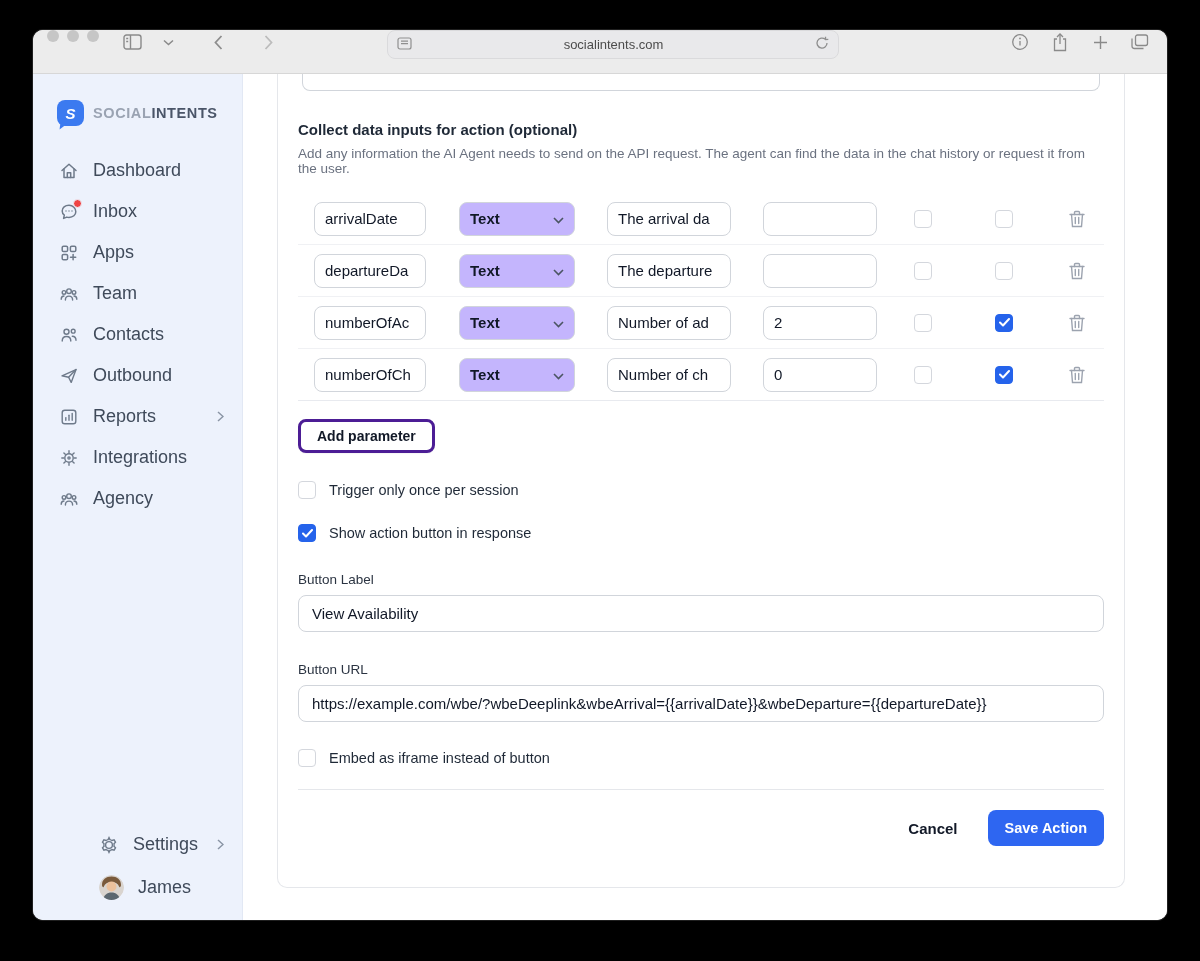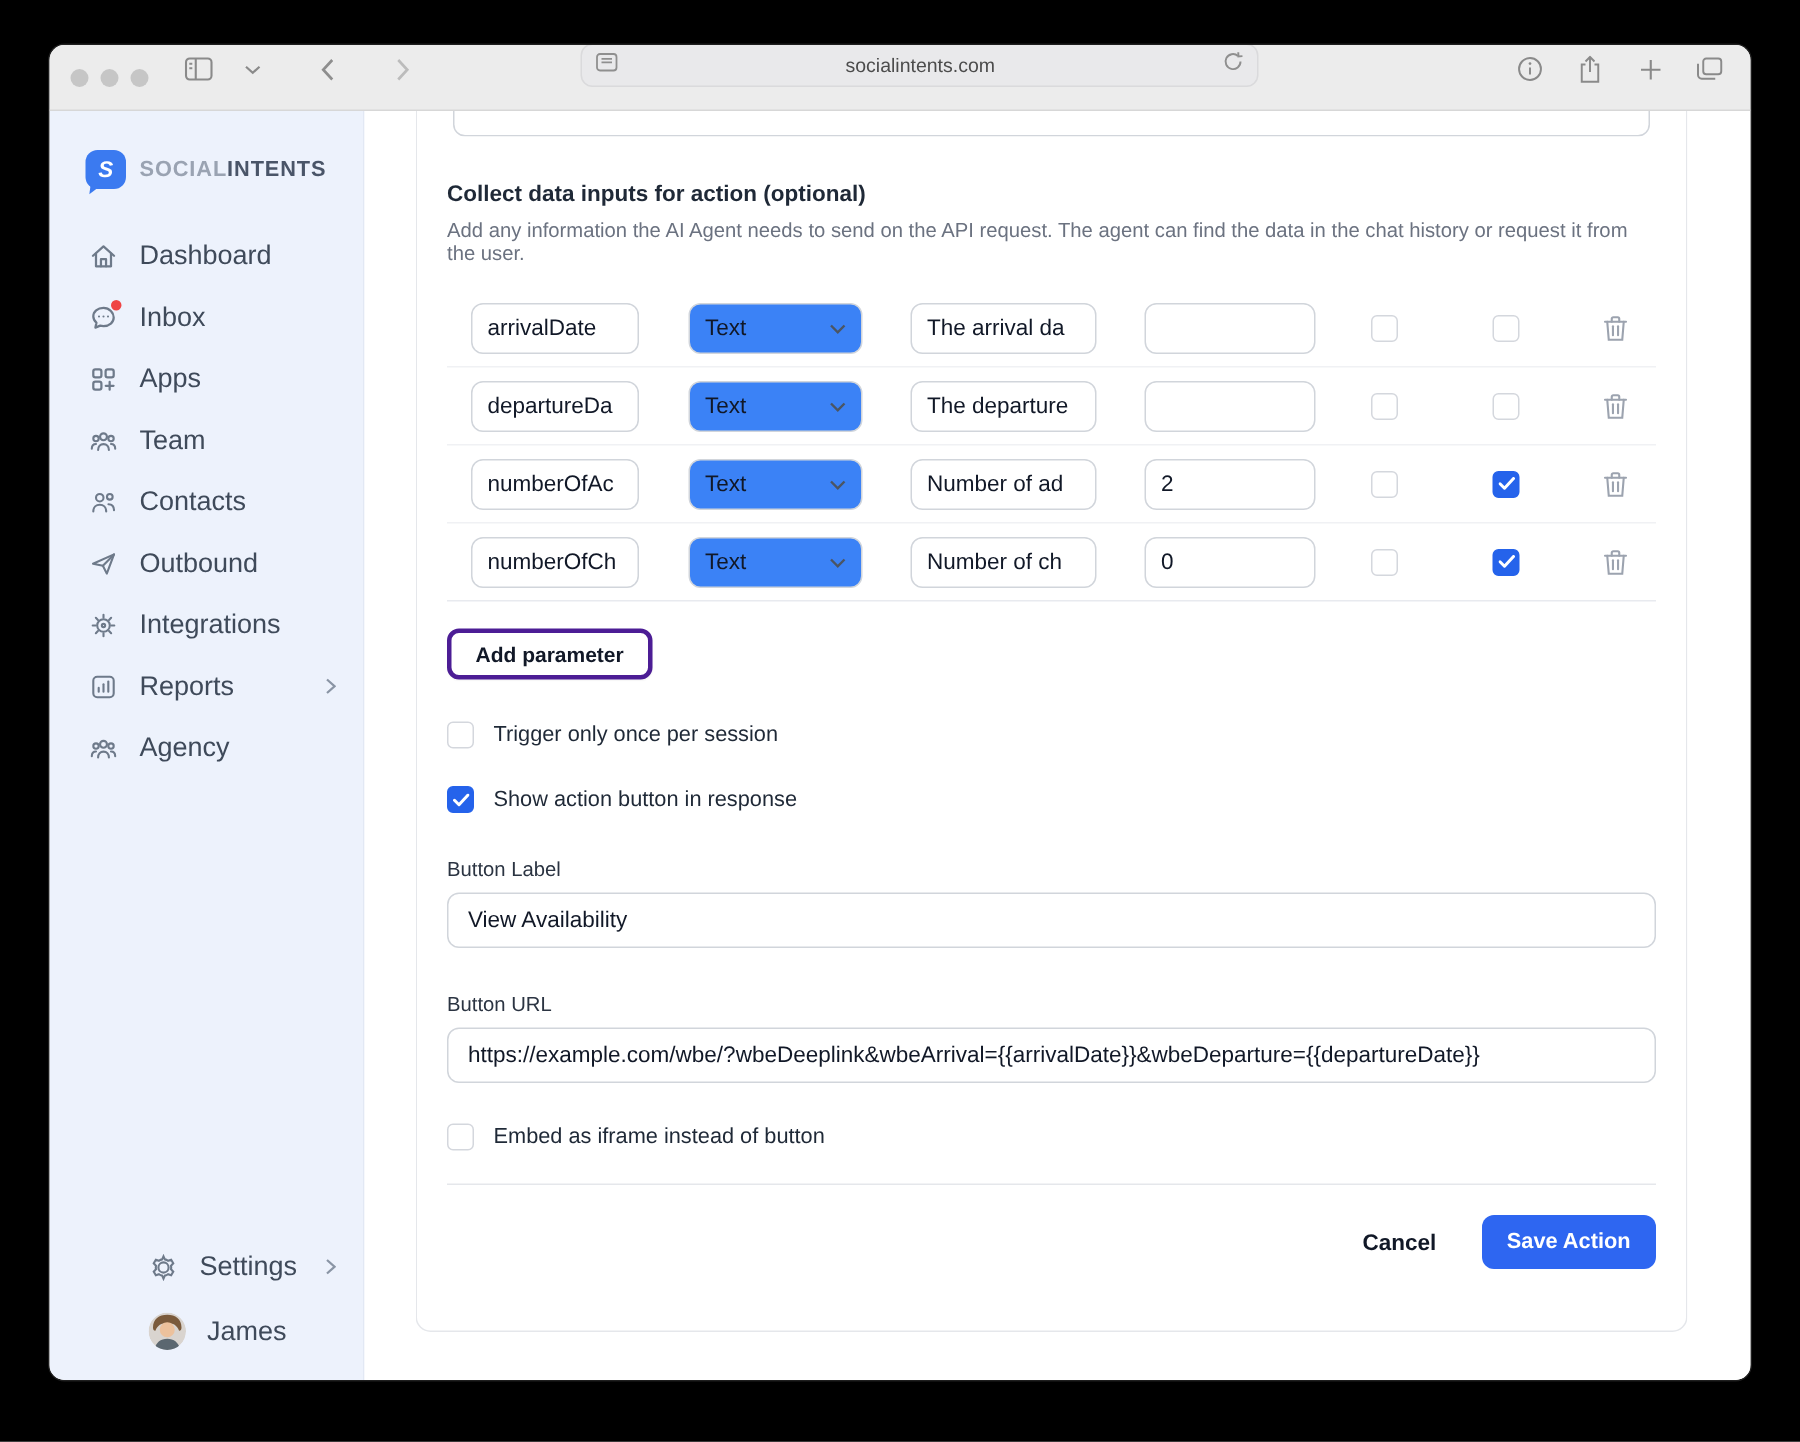--- a/index.html
+++ b/index.html
@@ -4,21 +4,21 @@
 <style>
   * { margin:0; padding:0; box-sizing:border-box; }
   html,body { width:1200px; height:961px; background:#000; font-family:"Liberation Sans", sans-serif; overflow:hidden; }
 
   .window { position:absolute; left:33px; top:30px; width:1134px; height:890px;
     background:#fff; border-radius:10px; overflow:hidden;
     box-shadow:0 0 0 1px rgba(255,255,255,.12), 0 18px 50px rgba(0,0,0,.6); }
 
   
   .toolbar { height:44px; background:#ececec; border-bottom:1px solid #d7d7d7;
-    display:flex; align-items:flex-end; padding:15px 14px; gap:10px; }
+    display:flex; align-items:flex-start; padding:0 14px; gap:10px; }
   .lights { display:flex; gap:8px; margin-right:10px; }
   .light { width:12px; height:12px; border-radius:50%; background:#c6c6c6; }
   .tbtn { width:26px; height:24px; display:flex; align-items:center; justify-content:center; color:#8a8a8a; }
   .tbtn svg { display:block; }
   .urlbar { flex:0 0 452px; margin-left:96px; height:29px; background:#e9e9eb; border:1px solid #dadadc;
     border-radius:8px; display:flex; align-items:center; padding:0 9px; color:#8f8f8f; }
   .url-text { flex:1; text-align:center; font-size:13px; color:#4c4c4c; }
   .toolbar .right { margin-left:auto; display:flex; gap:14px; color:#a3a3a3; }
 
   
@@ -56,22 +56,22 @@
   .phead { background:#f9fafb; border-top:1px solid #eceef2; border-bottom:1px solid #e8eaef; height:34px; }
   .phead .hc { font-size:14px; color:#2b3442; font-weight:500; padding-left:17px; }
   .phead .hc.c { text-align:center; padding-left:0; }
   .pdata { height:52px; border-bottom:1px solid #f0f1f4; }
   .pdata:last-child { border-bottom:1px solid #e8eaef; }
   .cell { padding-left:16px; }
   .cell.c { display:flex; justify-content:center; padding-left:0; }
   input.ti { height:34px; border:1px solid #d1d5db; border-radius:8px; padding:0 10px;
     font-size:15px; color:#111827; font-family:"Liberation Sans", sans-serif; background:#fff; outline:none; }
   .ti.w-name { width:112px; } .ti.w-desc { width:124px; } .ti.w-def { width:114px; }
-  .selectbox { width:116px; height:34px; border:1px solid #d1d5db; border-radius:8px; background:#3b82f6;
-    display:flex; align-items:center; justify-content:space-between; padding:0 10px; font-size:15px; color:#111827; }
+  .selectbox { width:116px; height:34px; border:1px solid #d1d5db; border-radius:8px; background:#c4b5fd;
+    display:flex; align-items:center; justify-content:space-between; padding:0 10px; font-size:15px; color:#111827;font-weight:bold; }
   .selectbox .sch { color:#4b5563; }
 
   .cb { width:18px; height:18px; border:1px solid #d4d7dd; border-radius:4px; background:#fff;
     display:inline-flex; align-items:center; justify-content:center; flex:0 0 18px; }
   .cb svg { display:none; }
   .cb.checked { background:#2563eb; border-color:#2563eb; }
   .cb.checked svg { display:block; }
   .trash { background:none; border:none; color:#9ca3af; cursor:pointer; display:flex; }
 
   .add-param { margin-top:18px; height:34px; padding:0 16px; background:#fff; border:3px solid #4c1d95;
@@ -245,43 +245,43 @@
           <span class="nicon">
             <svg width="20" height="20" viewBox="0 0 20 20" fill="none" stroke="currentColor" stroke-width="1.4" stroke-linecap="round" stroke-linejoin="round">
                 <path d="M3 9.8 L17 3.6 L12.2 16.4 L9.6 11.2 Z"></path>
                 <line x1="9.6" y1="11.2" x2="17" y2="3.6"></line>
               </svg>
           </span>
           <span>Outbound</span>
         </div>
         <div class="nav-item">
           <span class="nicon">
-            <svg width="20" height="20" viewBox="0 0 20 20" fill="none" stroke="currentColor" stroke-width="1.4" stroke-linecap="round">
-                <circle cx="10" cy="10" r="4.2"></circle>
-                <path d="M10 2.8 v2 M10 15.2 v2 M2.8 10 h2 M15.2 10 h2 M4.9 4.9 l1.4 1.4 M13.7 13.7 l1.4 1.4 M15.1 4.9 l-1.4 1.4 M6.3 13.7 l-1.4 1.4"></path>
-                <circle cx="10" cy="10" r="1.1"></circle>
-              </svg>
-          </span>
-          <span>Integrations</span>
-        </div>
-        <div class="nav-item">
-          <span class="nicon">
             <svg width="20" height="20" viewBox="0 0 20 20" fill="none" stroke="currentColor" stroke-width="1.4" stroke-linecap="round" stroke-linejoin="round">
                 <rect x="3.2" y="3.2" width="13.6" height="13.6" rx="2.6"></rect>
                 <line x1="6.8" y1="13.2" x2="6.8" y2="10.6"></line>
                 <line x1="10" y1="13.2" x2="10" y2="8.2"></line>
                 <line x1="13.2" y1="13.2" x2="13.2" y2="6.4"></line>
               </svg>
           </span>
           <span>Reports</span>
           <span class="chev">
             <svg width="7" height="11" viewBox="0 0 7 11" fill="none" stroke="currentColor" stroke-width="1.5">
                 <polyline points="1,1 6,5.5 1,10"></polyline>
               </svg>
           </span>
+        </div>
+        <div class="nav-item">
+          <span class="nicon">
+            <svg width="20" height="20" viewBox="0 0 20 20" fill="none" stroke="currentColor" stroke-width="1.4" stroke-linecap="round">
+                <circle cx="10" cy="10" r="4.2"></circle>
+                <path d="M10 2.8 v2 M10 15.2 v2 M2.8 10 h2 M15.2 10 h2 M4.9 4.9 l1.4 1.4 M13.7 13.7 l1.4 1.4 M15.1 4.9 l-1.4 1.4 M6.3 13.7 l-1.4 1.4"></path>
+                <circle cx="10" cy="10" r="1.1"></circle>
+              </svg>
+          </span>
+          <span>Integrations</span>
         </div>
         <div class="nav-item">
           <span class="nicon">
             <svg width="20" height="20" viewBox="0 0 20 20" fill="none" stroke="currentColor" stroke-width="1.4" stroke-linecap="round" stroke-linejoin="round">
                 <circle cx="10" cy="7.2" r="2.3"></circle>
                 <path d="M6.4 16 c0-2.4 1.5-3.9 3.6-3.9 s3.6 1.5 3.6 3.9"></path>
                 <circle cx="5" cy="8.4" r="1.8"></circle>
                 <path d="M2.2 15.2 c0-2 1.2-3.2 2.8-3.2"></path>
                 <circle cx="15" cy="8.4" r="1.8"></circle>
                 <path d="M17.8 15.2 c0-2-1.2-3.2-2.8-3.2"></path>

